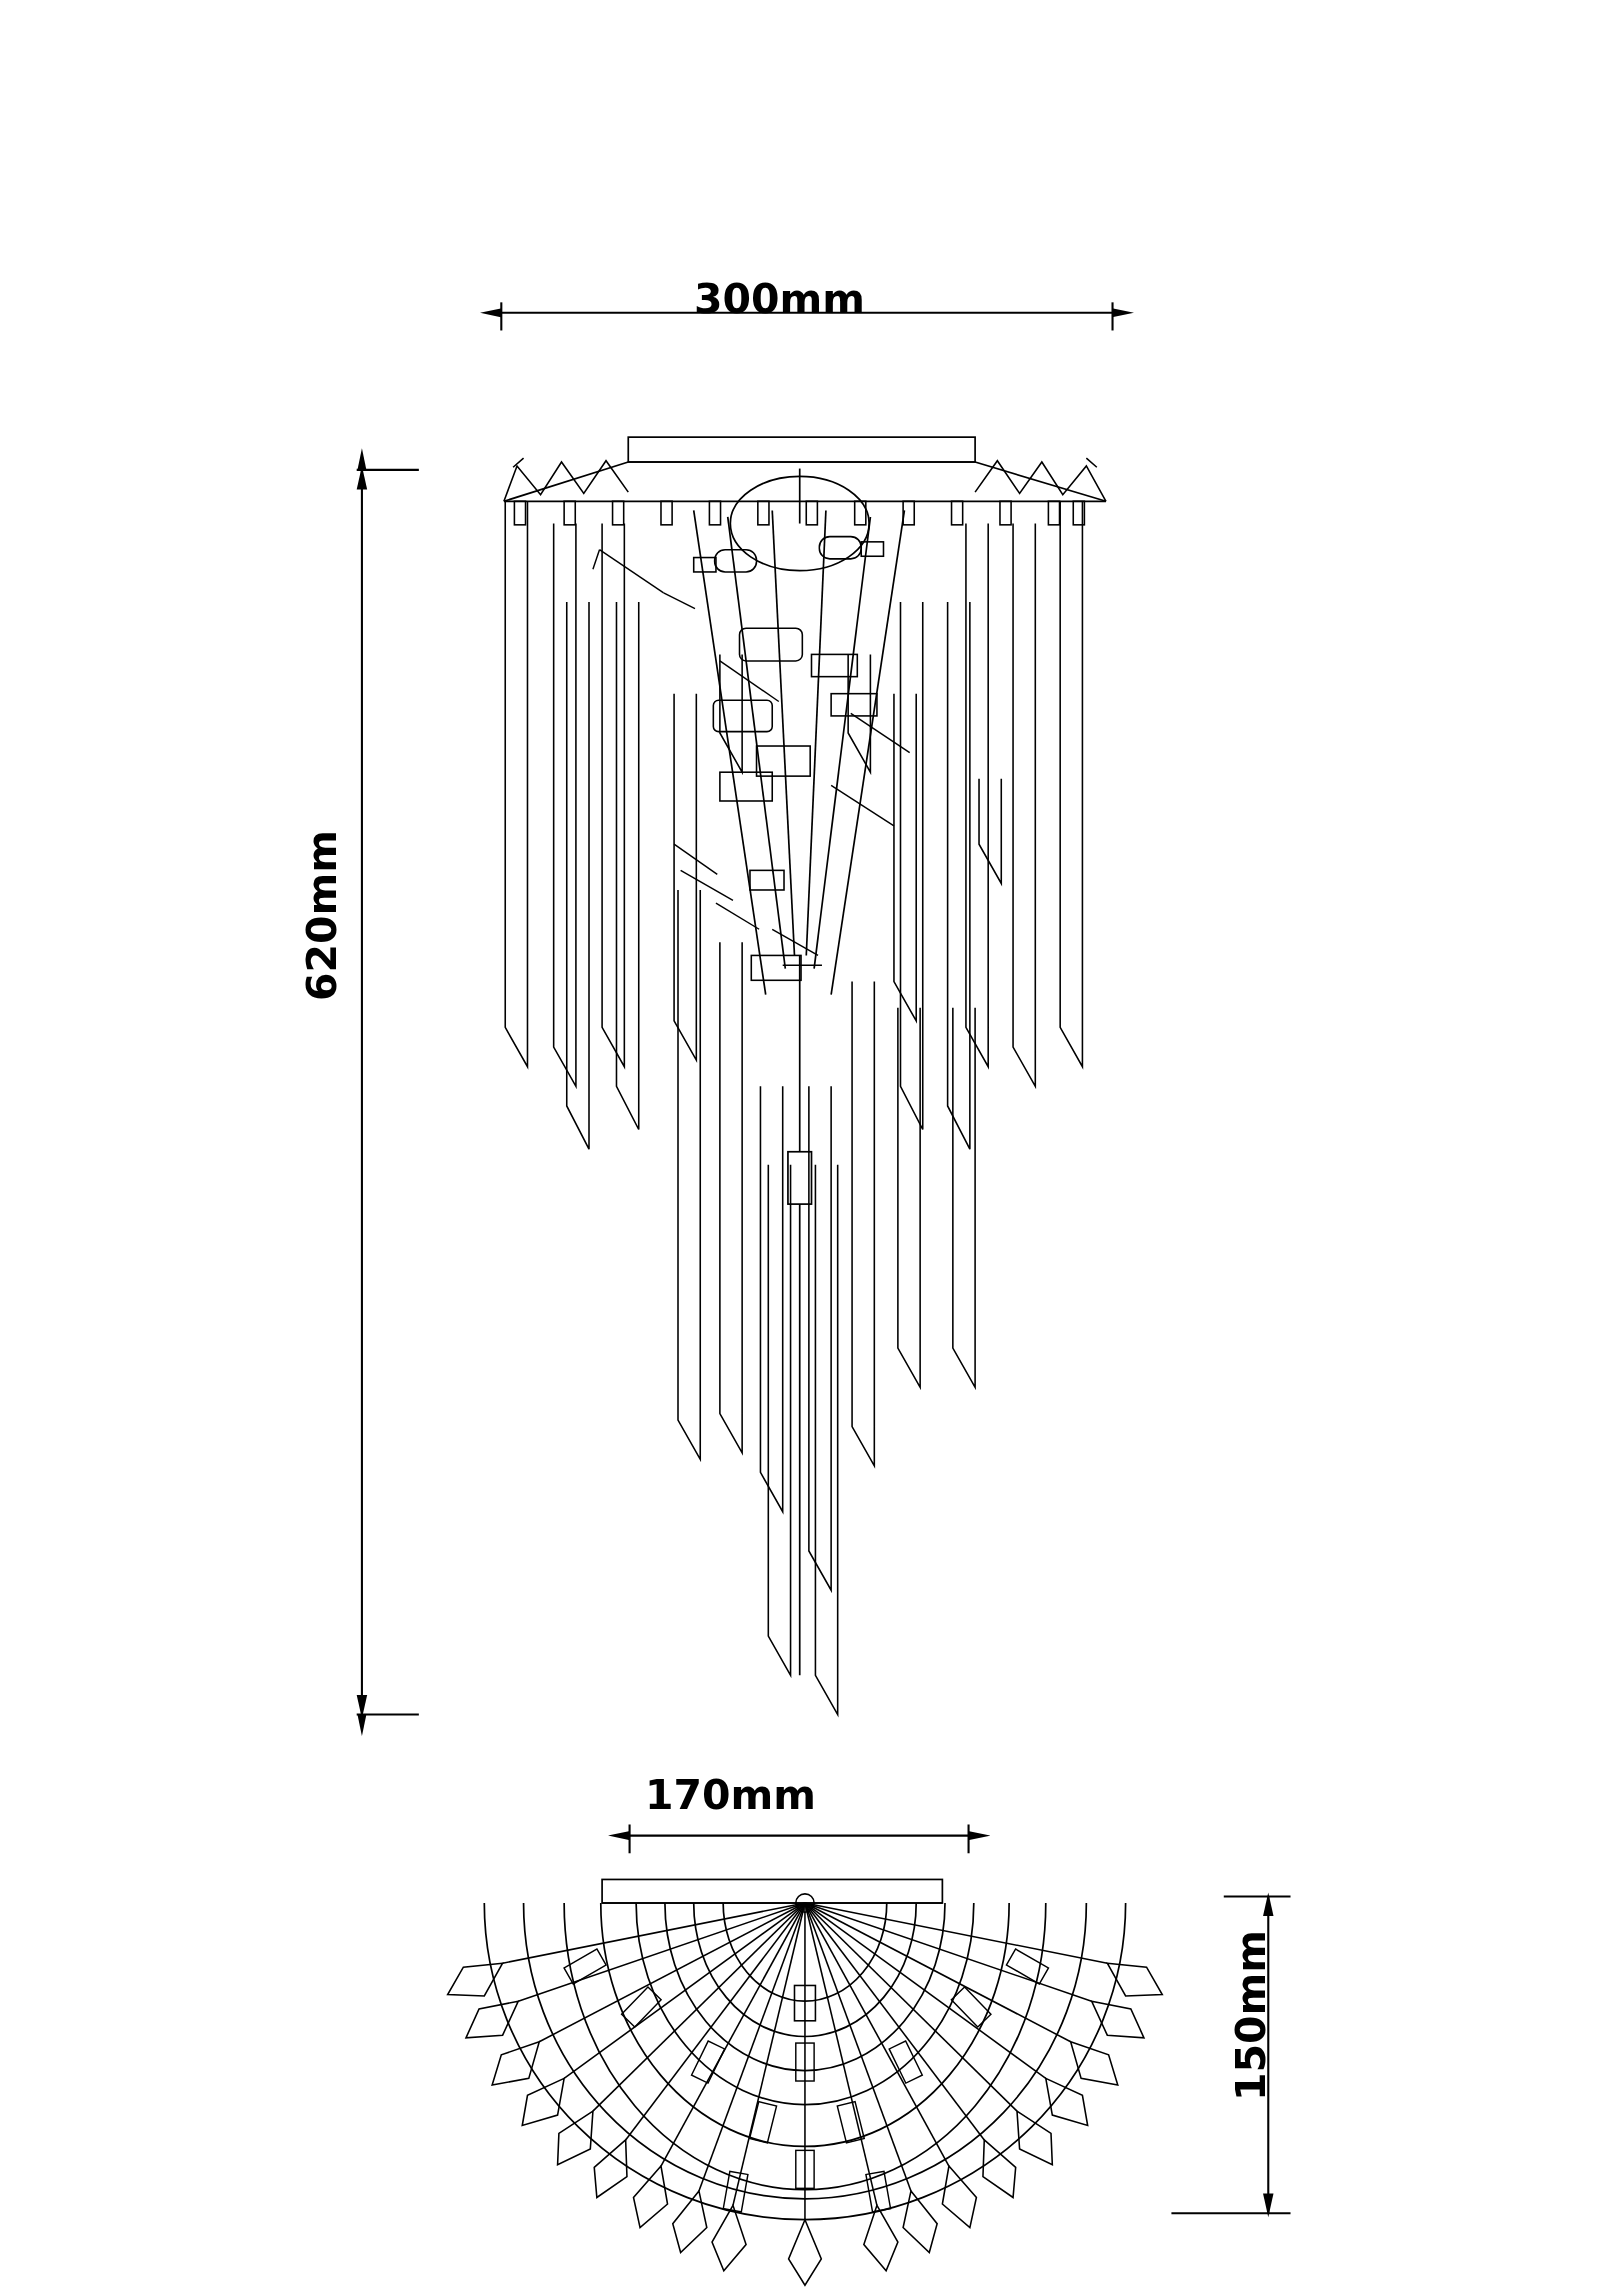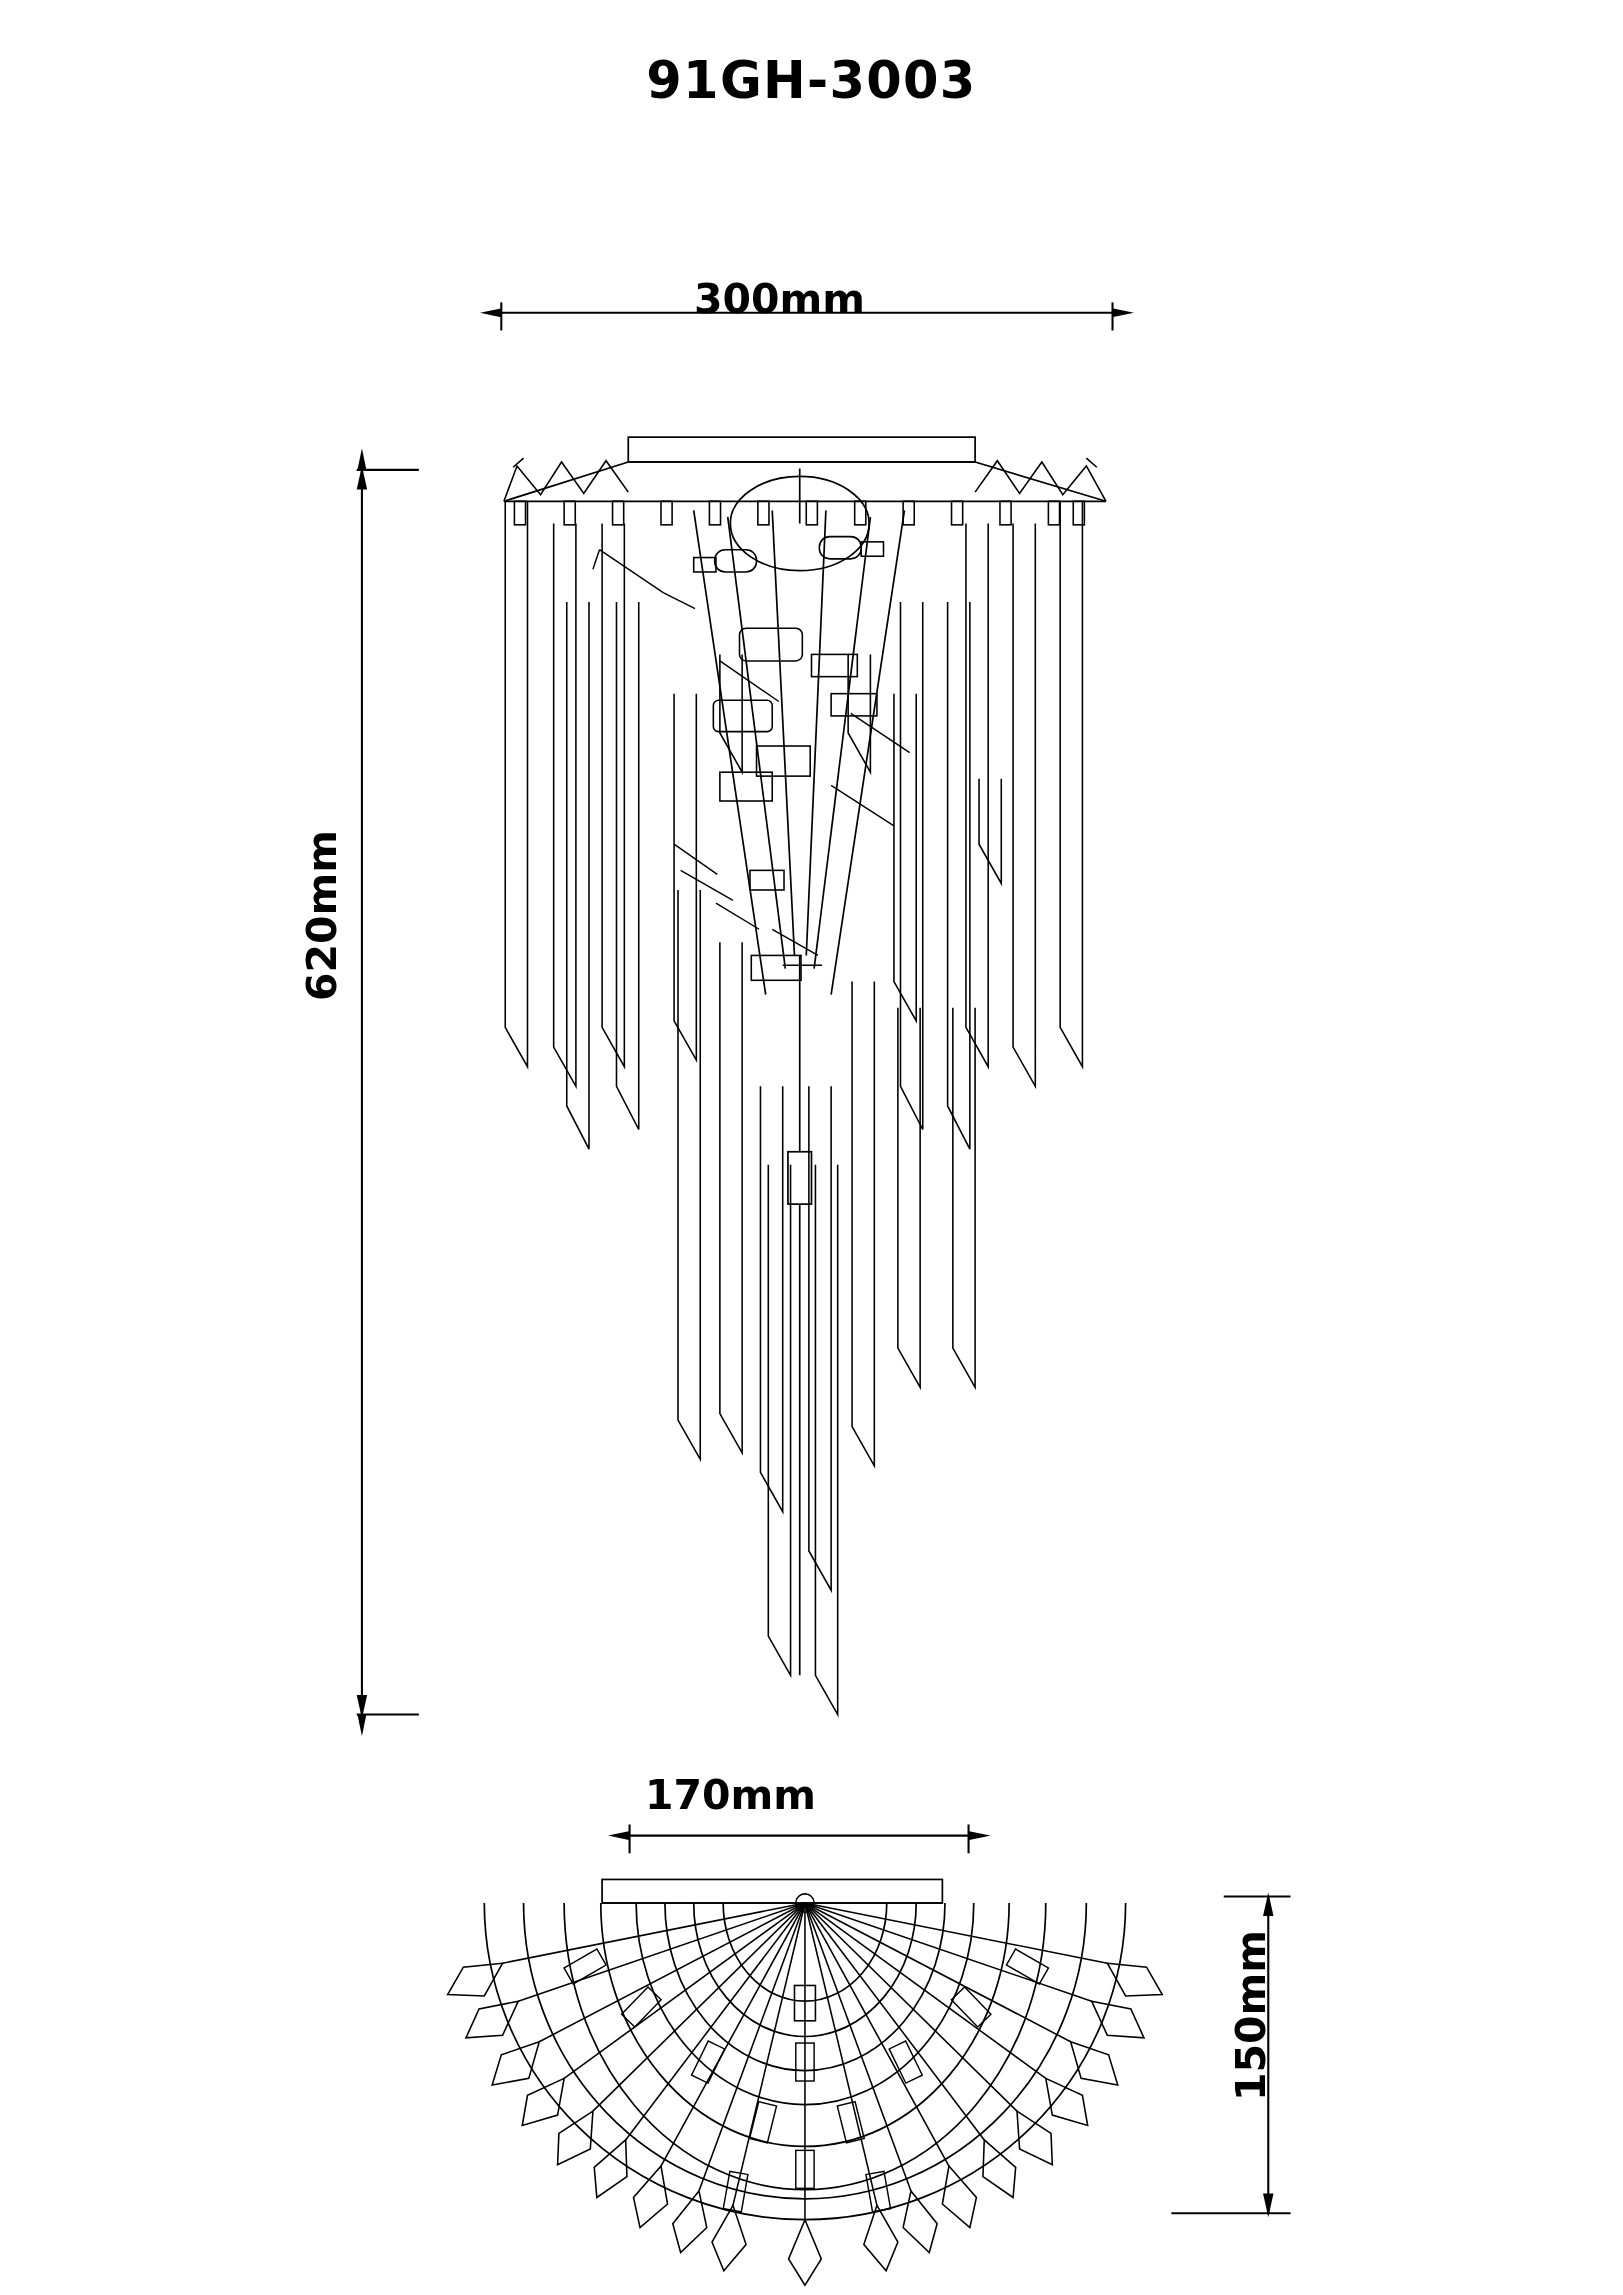--- a/index.html
+++ b/index.html
@@ -66,21 +66,20 @@
     left: 0; top: 0;
     width: 1623px;
     height: 2295px;
   }
 </style>
 </head>
 <body>
 
 <div id="sheet">
 
-  <div class="title">91GH-3003</div>
 
   <div class="dim-label dim-width-top">300mm</div>
   <div class="dim-label dim-height-left">620mm</div>
   <div class="dim-label dim-width-bottom">170mm</div>
   <div class="dim-label dim-height-right">150mm</div>
 
   <svg class="draw" viewBox="0 0 2480 3507">
     <defs>
       <marker id="arrS" markerWidth="34" markerHeight="20" refX="33" refY="10" orient="auto" markerUnits="userSpaceOnUse">
         <path d="M0,10 L34,3 L34,17 Z" fill="#000"></path>

